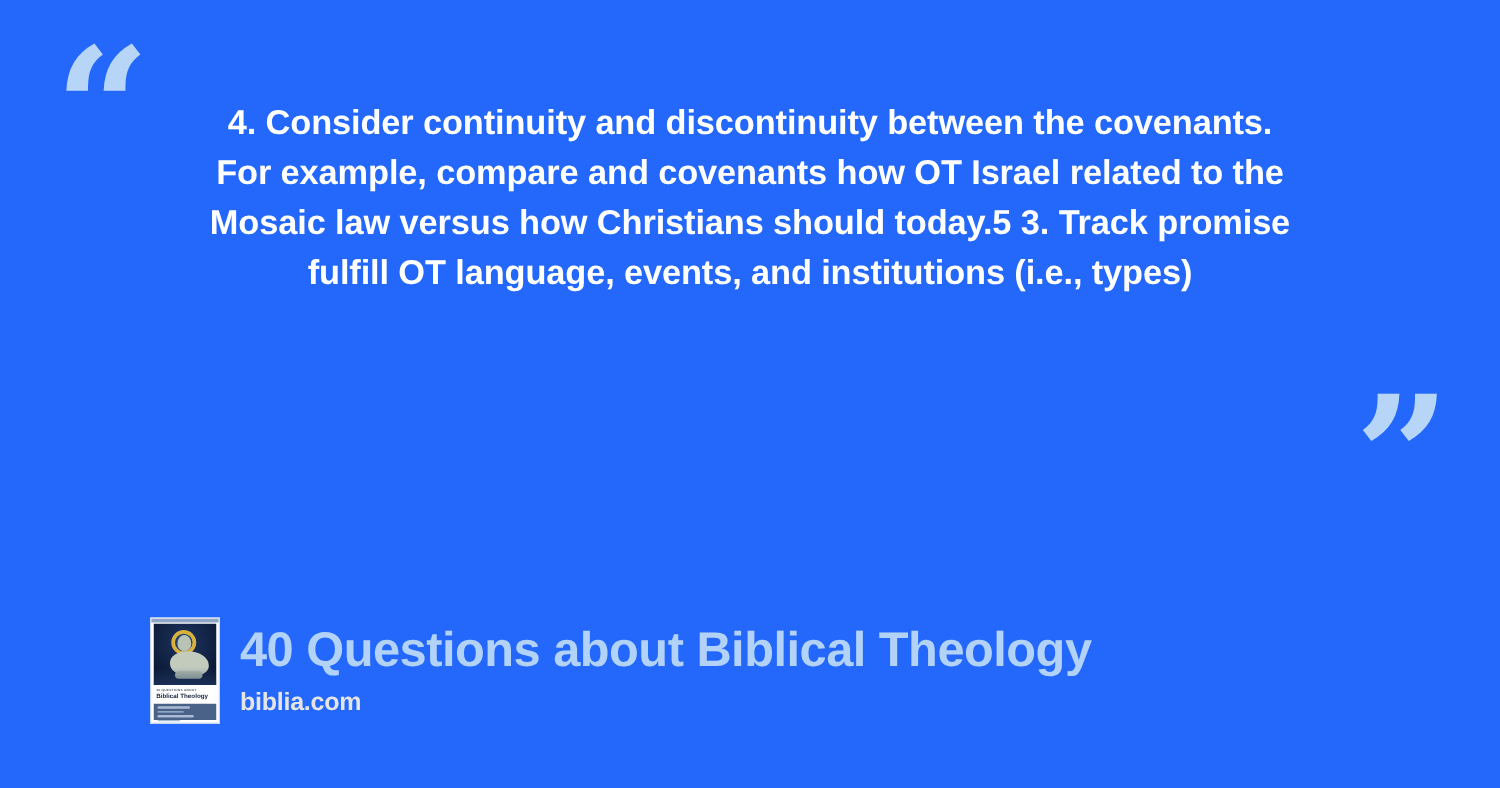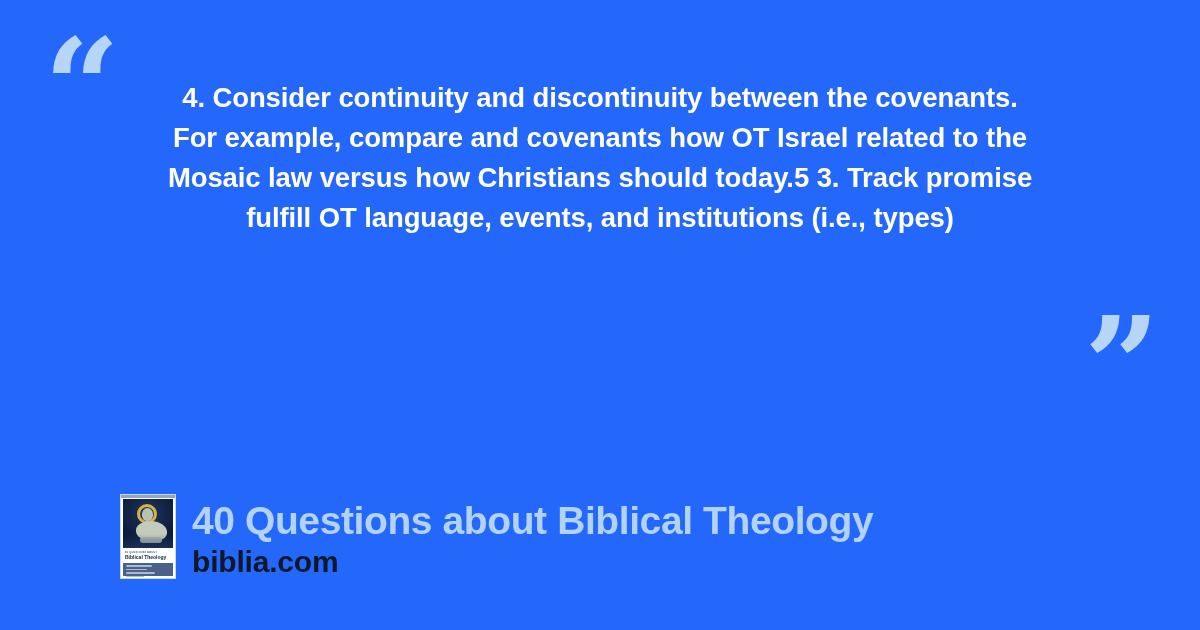--- a/index.html
+++ b/index.html
@@ -209,24 +209,24 @@
   .footer-title {
     color: #b2d2f8;
     font-family: "Liberation Sans", sans-serif;
     font-weight: 700;
     font-size: 39px;
     line-height: 44px;
     letter-spacing: -0.4px;
     white-space: nowrap;
   }
   .footer-site {
-    color: #0f172a;
-    font-family: "Liberation Sans", sans-serif;
-    font-weight: 700;
-    font-size: 30px;
+    color: #e5e5e5;
+    font-family: "Liberation Sans", sans-serif;
+    font-weight: 700;
+    font-size: 20px;
     line-height: 30px;
     letter-spacing: -0.2px;
     margin-top: 4px;
     white-space: nowrap;
   }
 </style>
 </head>
 <body>
 
 <div class="card">

